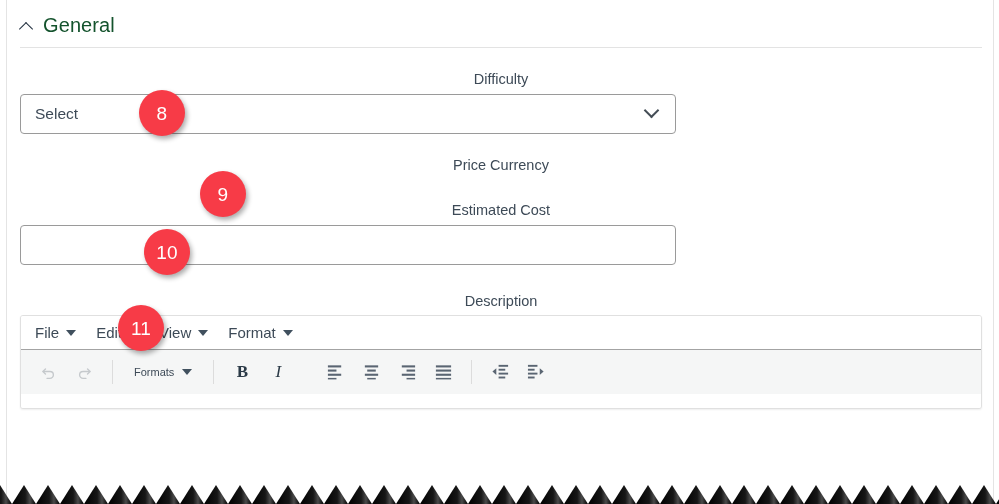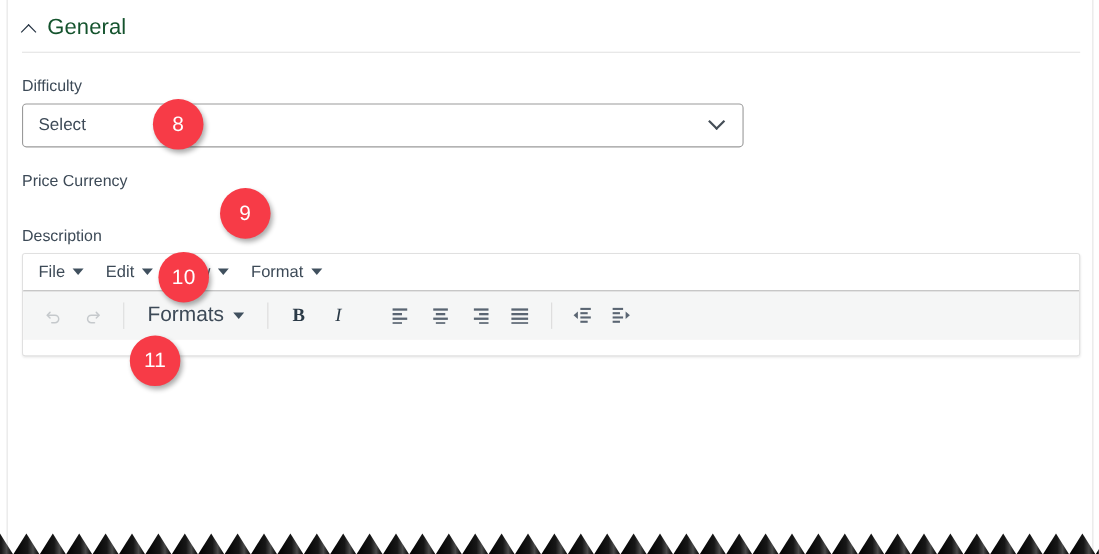--- a/index.html
+++ b/index.html
@@ -76,20 +76,21 @@
   .section-divider {
     height: 1px;
     background: #e3e3e3;
     width: 962px;
     margin-top: 3px;
   }
 
   
   .field {
     position: relative;
+    text-align: center;
   }
   .field-label {
     font-size: 14.5px;
     color: #3d4a57;
     line-height: 1;
     margin-bottom: 7px;
     display: inline-block;
   }
   .control {
     position: relative;
@@ -185,21 +186,21 @@
     width: 1px;
     height: 24px;
     background: #dcdcdc;
     margin: 0 9px;
   }
   .tb-dropdown {
     display: flex;
     align-items: center;
     gap: 8px;
     padding: 5px 10px;
-    font-size: 19px;
+    font-size: 11px;
     color: #3d4a57;
     border-radius: 3px;
     cursor: pointer;
     line-height: 1;
   }
   .tb-bold {
     font-size: 17px;
     font-weight: bold;
     color: #2b3a47;
     font-family: "Liberation Serif", serif;
@@ -266,20 +267,26 @@
       <div class="control">
         <span class="placeholder">Select</span>
         <span class="chev-down"></span>
       </div>
     </div>
 
     <div class="field" style="margin-top:22px;">
       <span class="field-label">Price Currency</span>
     </div>
 
+    <div class="field" style="margin-top:22px;">
+      <span class="field-label">Estimated Cost</span>
+      <div class="control empty">
+        <span class="placeholder"></span>
+      </div>
+    </div>
 
     <div class="field" style="margin-top:27px;">
       <span class="field-label">Description</span>
 
       <div class="editor">
 
         <div class="editor-menubar">
           <div class="menu-item">
             <span>File</span>
             <span class="caret-dn"></span>

